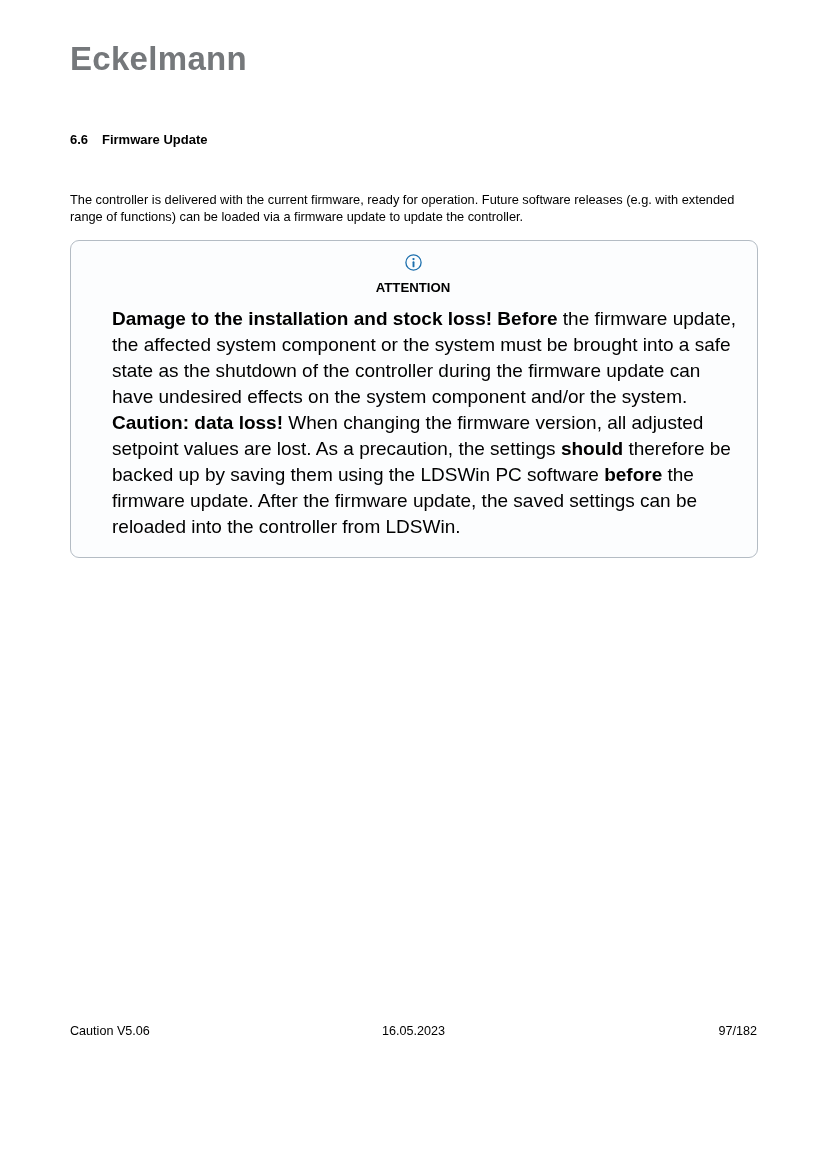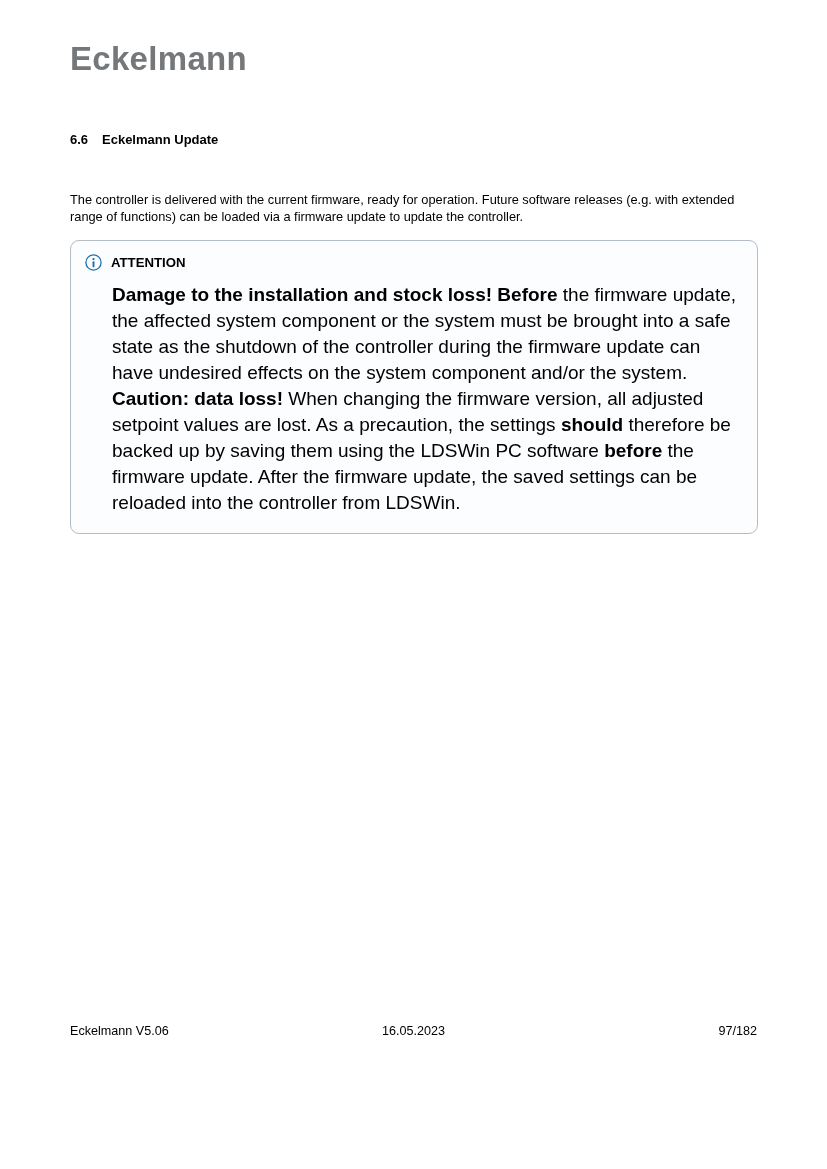--- a/index.html
+++ b/index.html
@@ -51,20 +51,21 @@
     border-radius: 9px;
     background: #fcfdfe;
     padding: 13px 16px 17px 14px;
     box-shadow: 0 0 0 1px rgba(255,255,255,0);
   }
   .attention-header {
     display: flex;
     align-items: center;
     gap: 9px;
     margin-bottom: 11px;
+    flex-direction: column;
   }
   .info-icon {
     width: 17px;
     height: 17px;
     display: inline-block;
     flex: 0 0 auto;
   }
   .attention-title {
     font-weight: bold;
     font-size: 13.2px;
@@ -95,39 +96,39 @@
 <body>
 
 <div class="page">
 
   <div class="logo">Eckelmann</div>
 
   <div class="content">
 
     <div class="heading">
       <span class="num">6.6</span>
-      <span>Eckelmann Update</span>
+      <span>Firmware Update</span>
     </div>
 
     <p class="intro">The controller is delivered with the current firmware, ready for operation. Future software releases (e.g. with extended range of functions) can be loaded via a firmware update to update the controller.</p>
 
     <div class="attention-box">
       <div class="attention-header">
         <svg class="info-icon" viewBox="0 0 17 17" aria-hidden="true">
           <circle cx="8.5" cy="8.5" r="7.6" fill="none" stroke="#1c6fad" stroke-width="1.3"></circle>
           <circle cx="8.5" cy="5.1" r="1.15" fill="#1c6fad"></circle>
           <rect x="7.55" y="7.3" width="1.9" height="6.0" rx="0.9" fill="#1c6fad"></rect>
         </svg>
         <span class="attention-title">ATTENTION</span>
       </div>
       <div class="attention-body"><span class="b">Damage to the installation and stock loss! Before</span><span> the firmware update, the affected system component or the system must be brought into a safe state as the shutdown of the controller during the firmware update can have undesired effects on the system component and/or the system.
 </span><span class="b">Caution: data loss!</span><span> When changing the firmware version, all adjusted setpoint values are lost. As a precaution, the settings </span><span class="b">should</span><span> therefore be backed up by saving them using the LDSWin PC software </span><span class="b">before</span><span> the firmware update. After the firmware update, the saved settings can be reloaded into the controller from LDSWin.</span></div>
     </div>
 
   </div>
 
   <div class="footer">
-    <div class="f-left">Eckelmann V5.06</div>
+    <div class="f-left">Caution V5.06</div>
     <div class="f-center">16.05.2023</div>
     <div class="f-right">97/182</div>
   </div>
 
 </div>
 
 </body></html>

